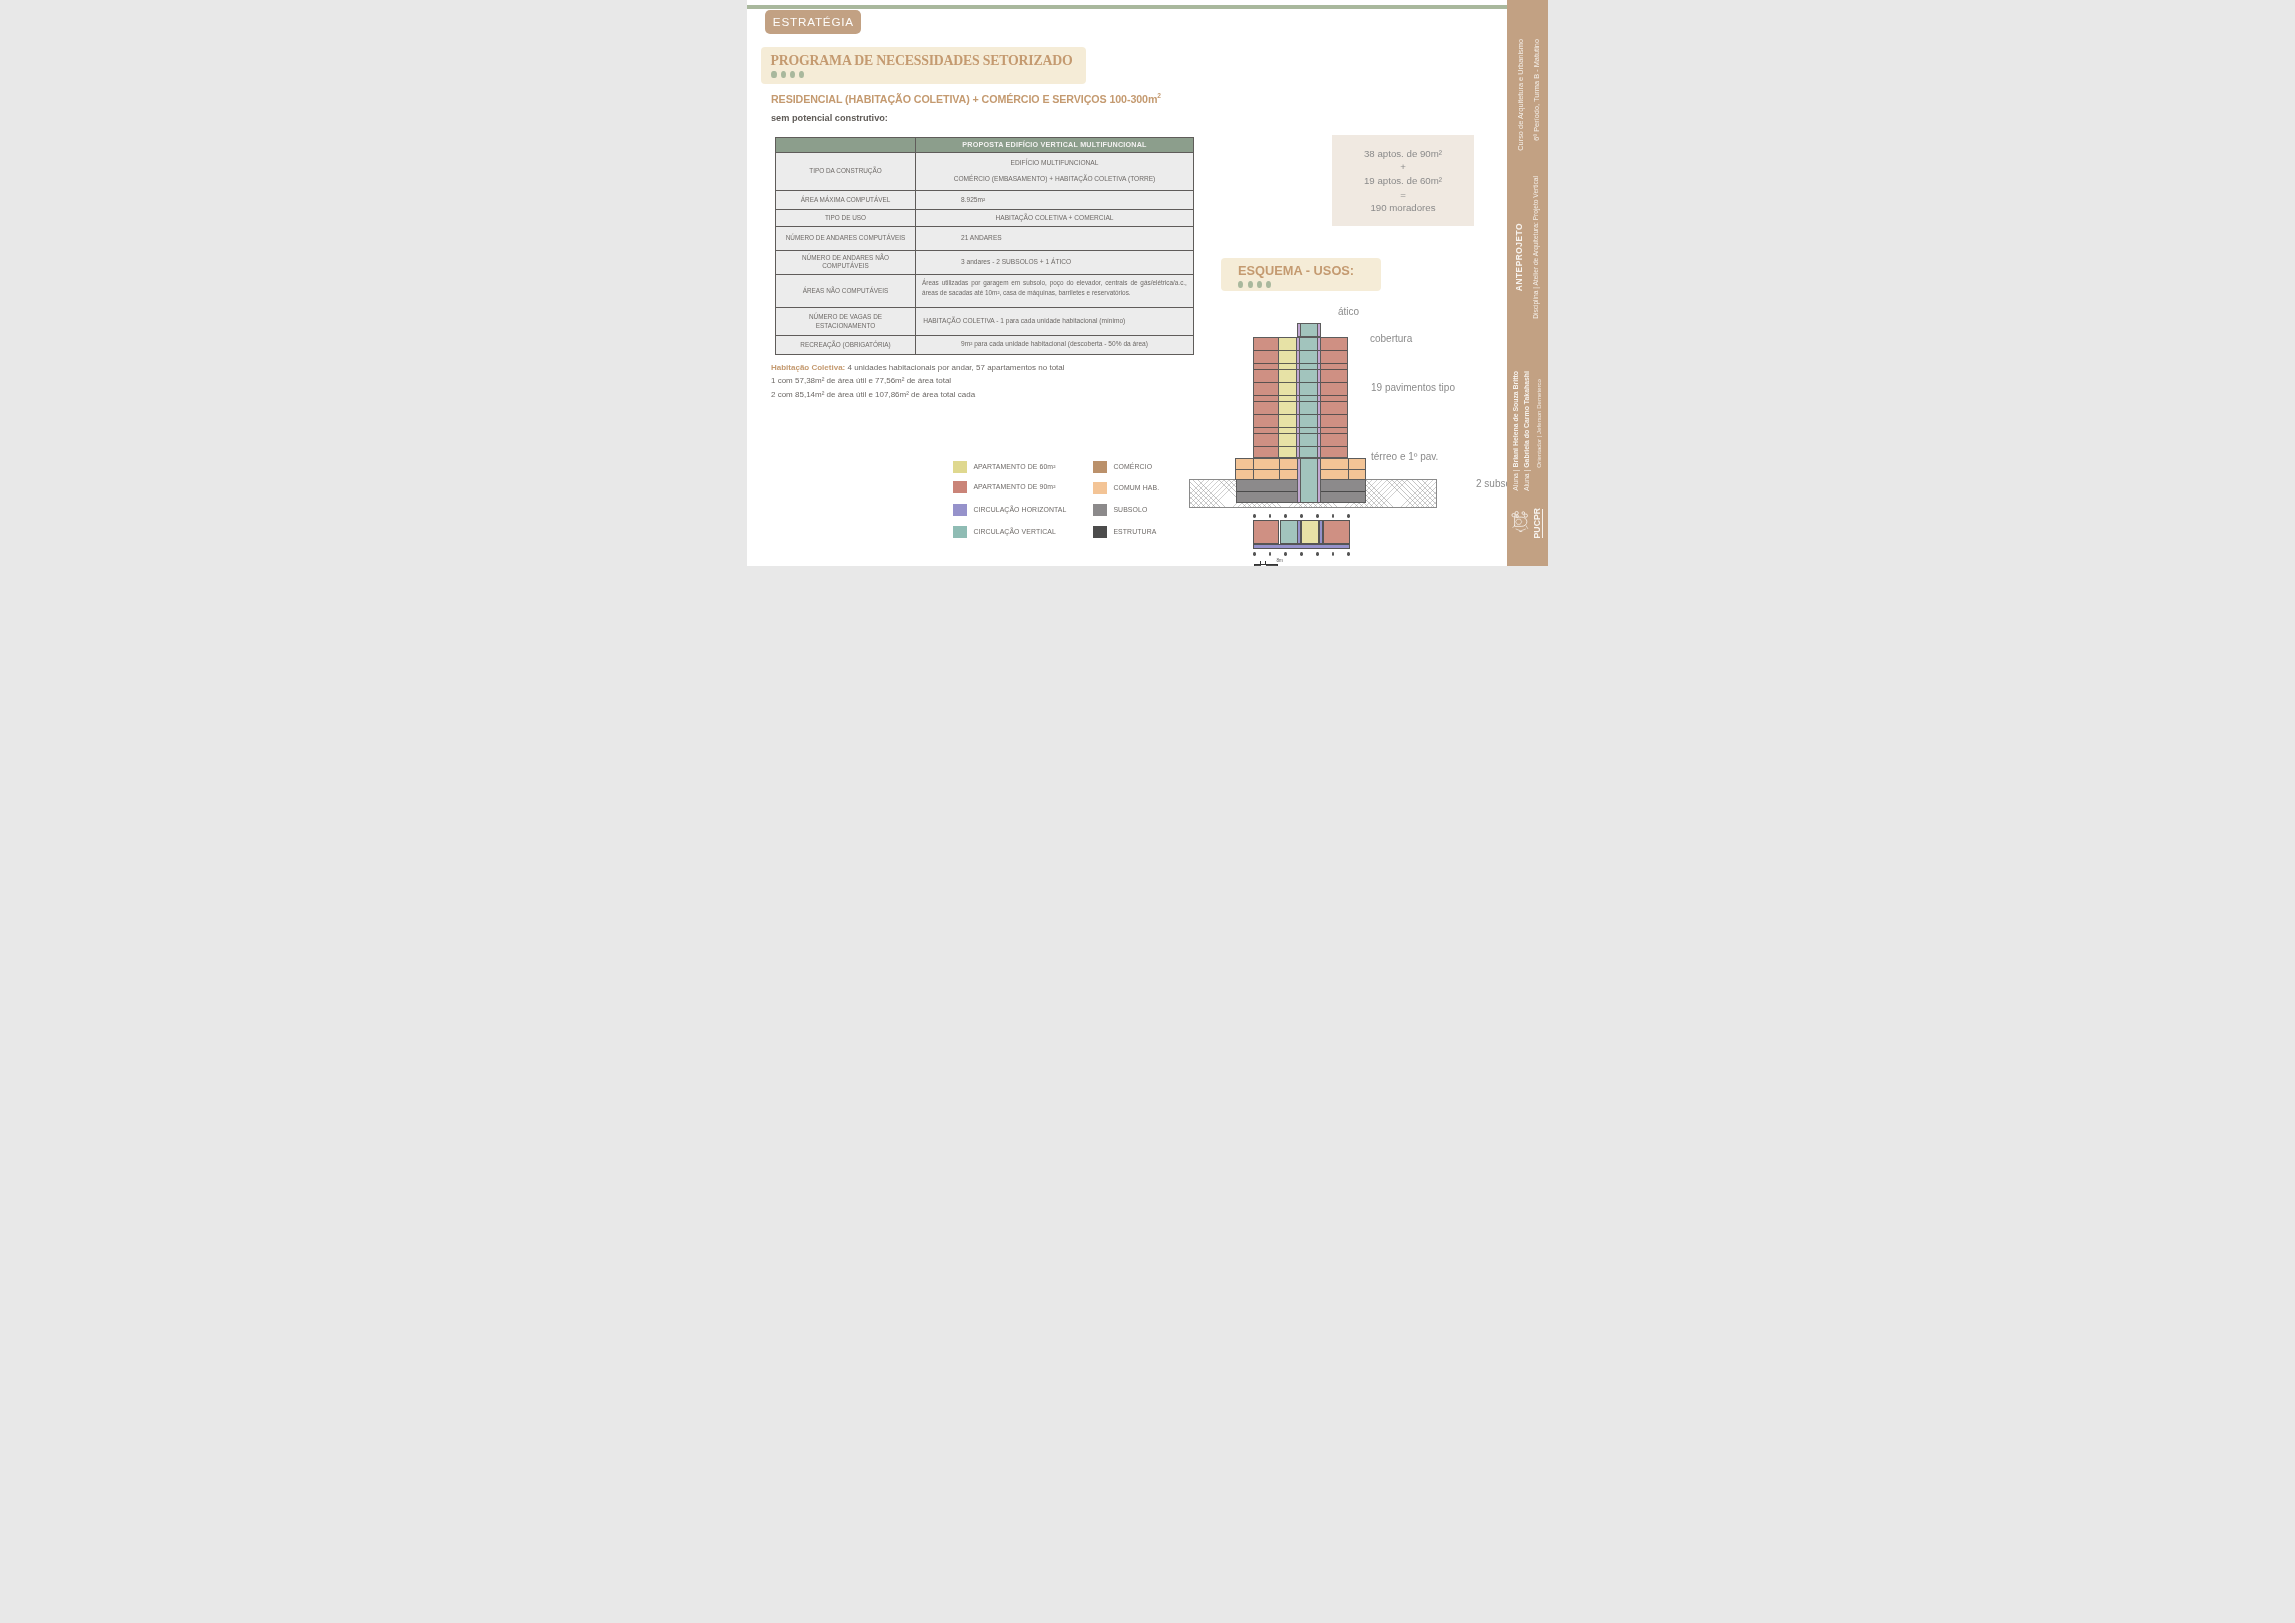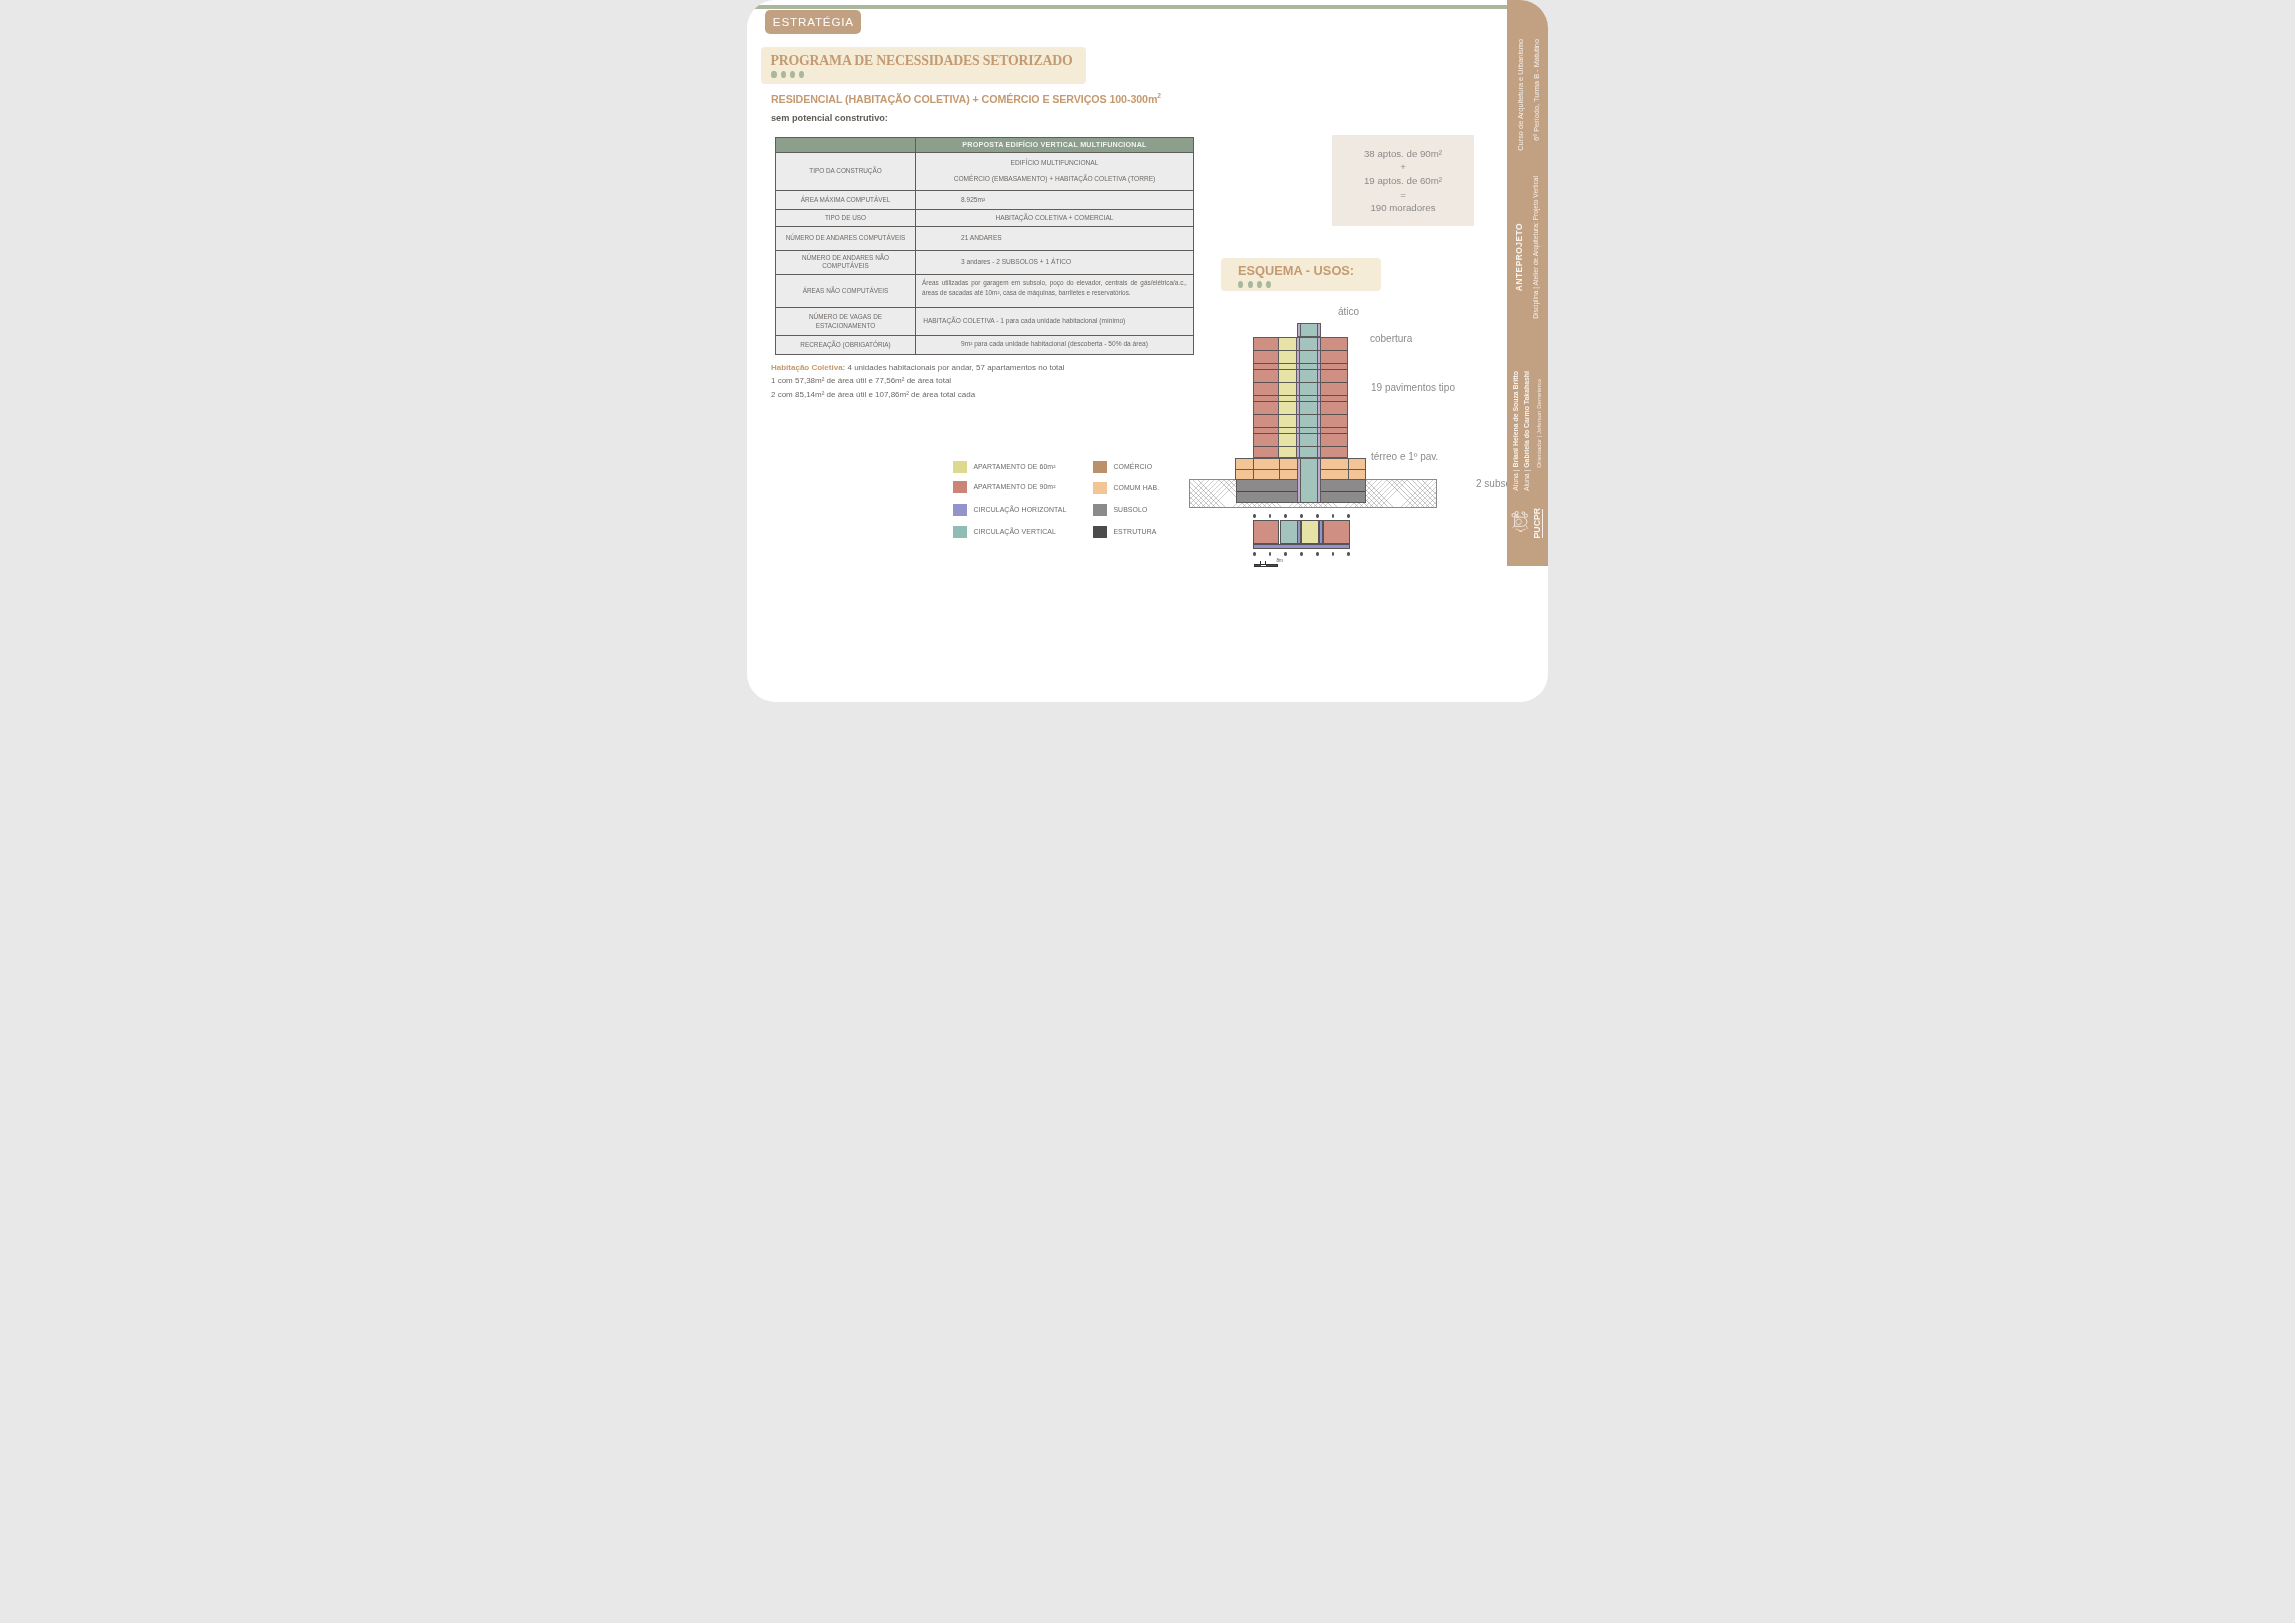--- a/index.html
+++ b/index.html
@@ -1,18 +1,18 @@
 <!DOCTYPE html>
 <html style="--accent: #c2a183; --sage: #a9b89d; --cream: #f5ecd7; --titletan: #c49a70; --textc: #6d6966; --thead: #8c9e8c; --tcell: #ececec; --tborder: #5f5c5a; --infobox: #f0e9e1; --apt60: #dfd88f; --apt90: #ca8478; --circh: #9692cb; --circhl: #c2a8d2; --circv: #8fbcb4; --apt60el: #e7e2a6; --apt90el: #cf9083; --circvel: #a2c4bd; --comercio: #bb916b; --comum: #f3c496; --subsolo: #8c8a8b; --estrutura: #4c4c4c;font-size:8.2px"><head>
 <meta charset="utf-8">
 <style>
   * { margin:0; padding:0; box-sizing:border-box; }
   html,body { background:#e8e8e8; }
   body { font-family:"Liberation Sans", sans-serif; }
-  .page { position:relative; width:801px; height:702px; background:#ffffff; margin:0 auto; overflow:hidden;border-radius:28px; }
+  .page { position:relative; width:801px; height:566px; background:#ffffff; margin:0 auto; overflow:hidden; }
 
   
   .topline { position:absolute; left:0; top:5.1px; width:760px; height:3.6px; background:var(--sage); }
 
   
   .tagbox { position:absolute; left:18.4px; top:10.2px; width:96px; height:23.5px; background:var(--accent);
             border-radius:5.1px; display:flex; align-items:center; justify-content:center; }
   .tagbox span { color:#fdfcfa; font-size:11.7px; letter-spacing:0.8px; font-weight:400; }
 
   

